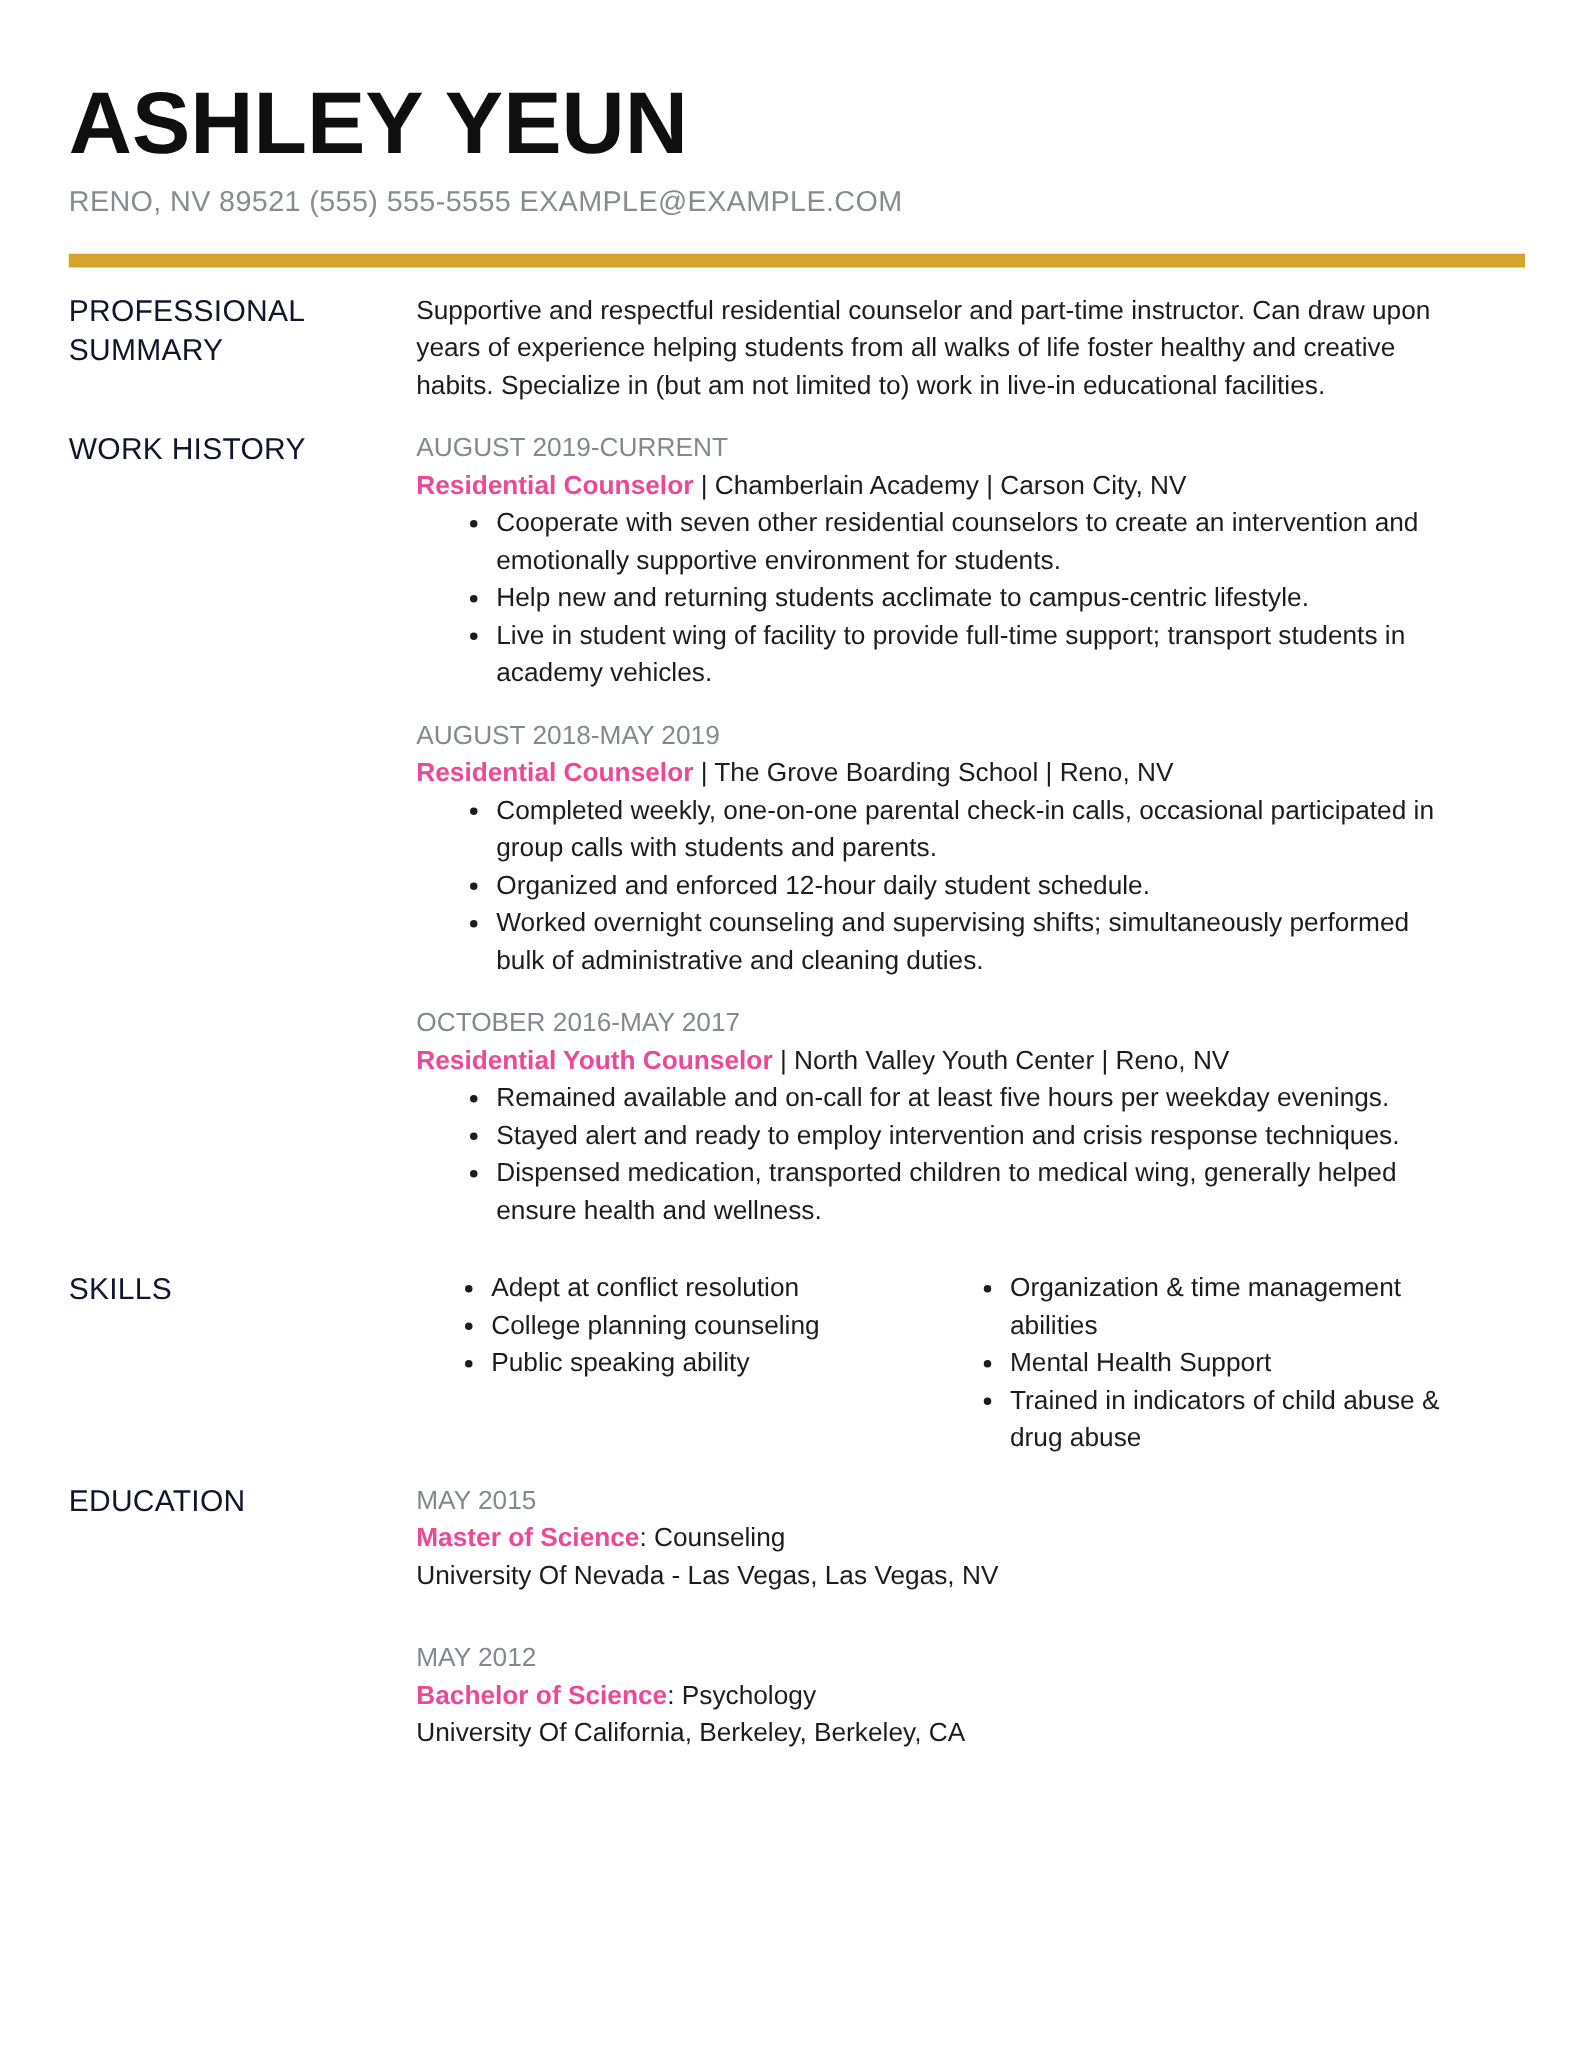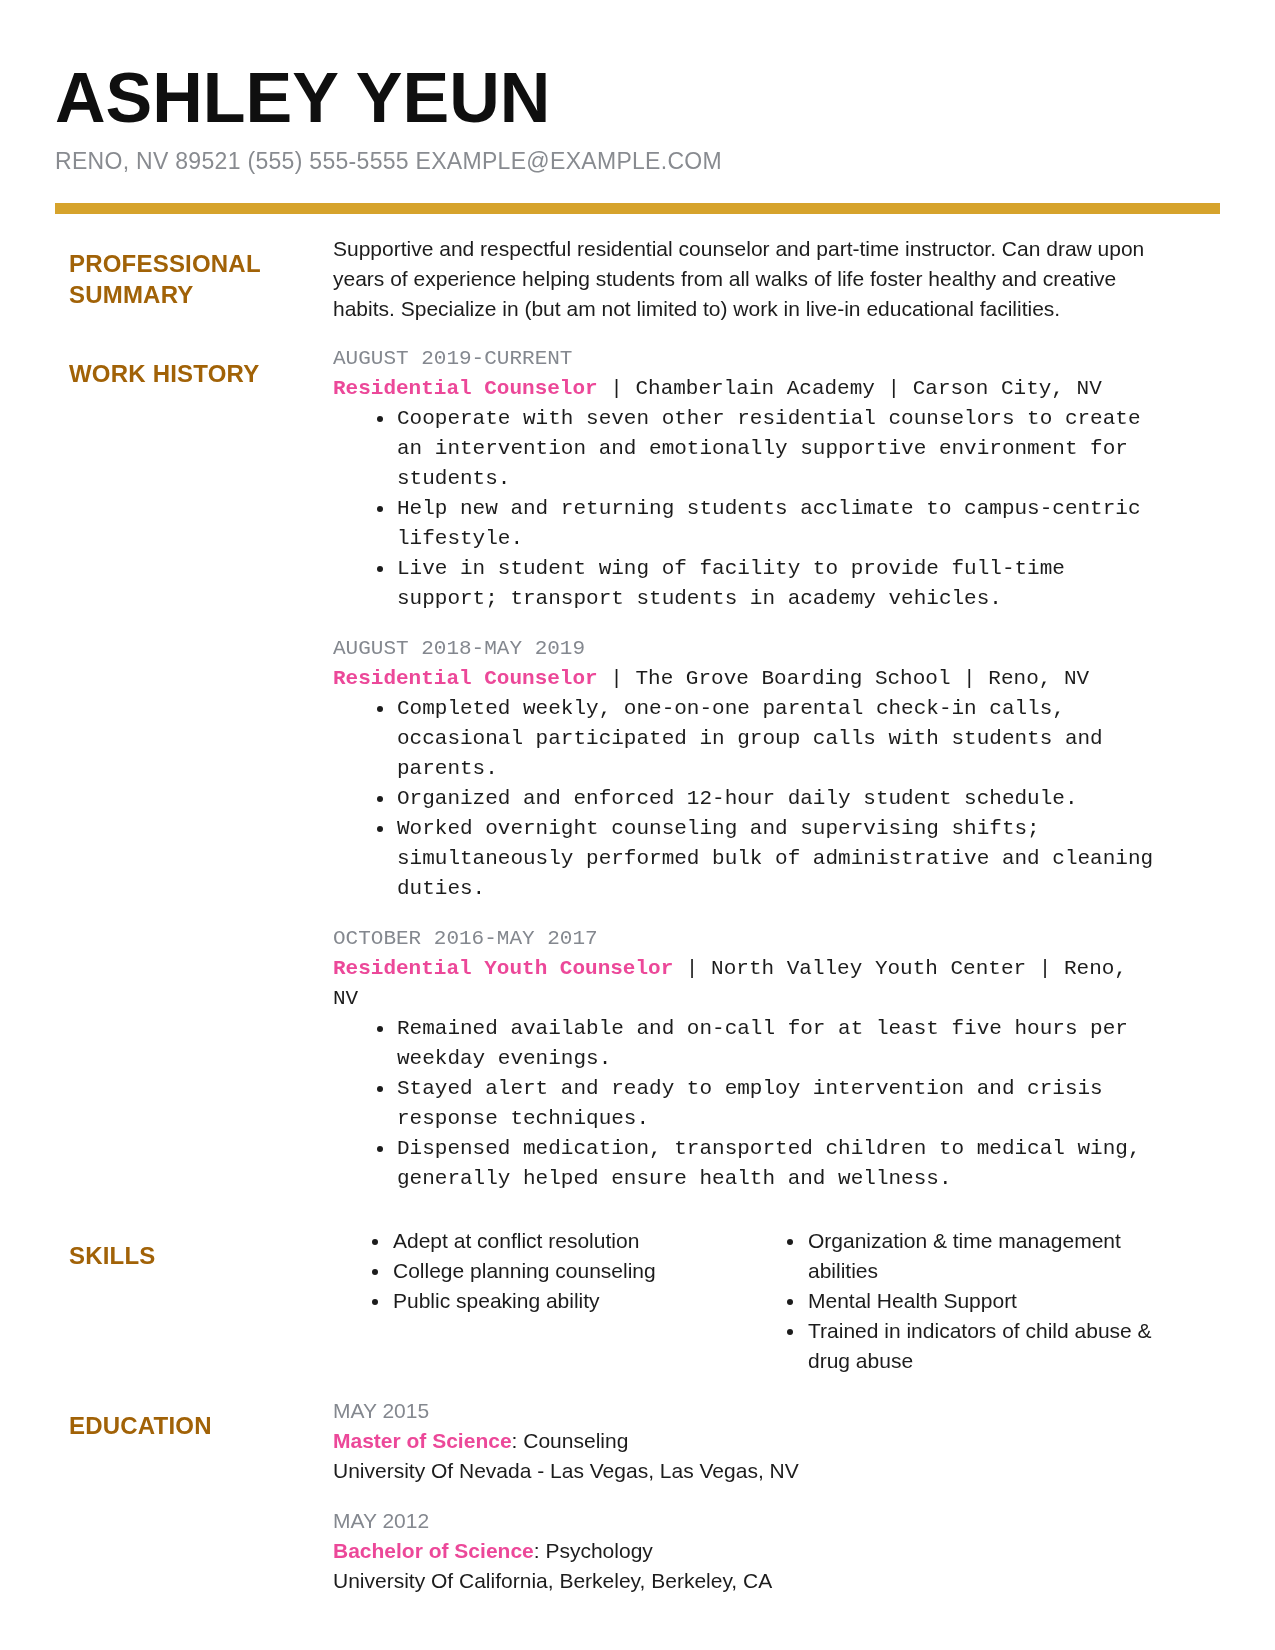--- a/index.html
+++ b/index.html
@@ -44,53 +44,53 @@
   }
   
   main { display: block; margin-top: 20px; }
   section.row {
     display: grid;
     grid-template-columns: 278px 830px;
     margin-top: 20px;
   }
   h2.sec-heading {
     font-size: 24px;
-    font-weight: bold;
-    color: #a16207;
-    margin: 14px;
+    font-weight: normal;
+    color: #0f172a;
+    margin: 0;
     line-height: 31px;
     letter-spacing: 0.2px;
     padding-right: 20px;
   }
   .content {
     font-size: 21px;
     line-height: 30px;
     color: #1c1c1c;
   }
   .content p { margin: 0; }
   .dates {
     color: #84888f;
   }
-  .job { margin-bottom: 20px; font-family: Liberation Mono, monospace; }
+  .job { margin-bottom: 20px; }
   .job:last-child { margin-bottom: 12px; }
   .job-title-line b, .degree-line b { color: #ec4899; }
   ul.bullets {
     margin: 0;
     padding-left: 62px;
     list-style-type: disc;
   }
   ul.bullets li { padding-left: 2px; }
   
   .skills-grid {
     display: grid;
     grid-template-columns: 1fr 1fr;
   }
   .skills-grid ul.bullets { padding-left: 58px; }
   
-  .edu-entry { margin-bottom: 20px; }
+  .edu-entry { margin-bottom: 36px; }
   .edu-entry:last-child { margin-bottom: 0; }
 </style>
 </head>
 <body>
 
 <div class="page">
 
   <header>
     <h1 class="name">ASHLEY YEUN</h1>
     <div class="contact">RENO, NV 89521 (555) 555-5555 EXAMPLE@EXAMPLE.COM</div>

